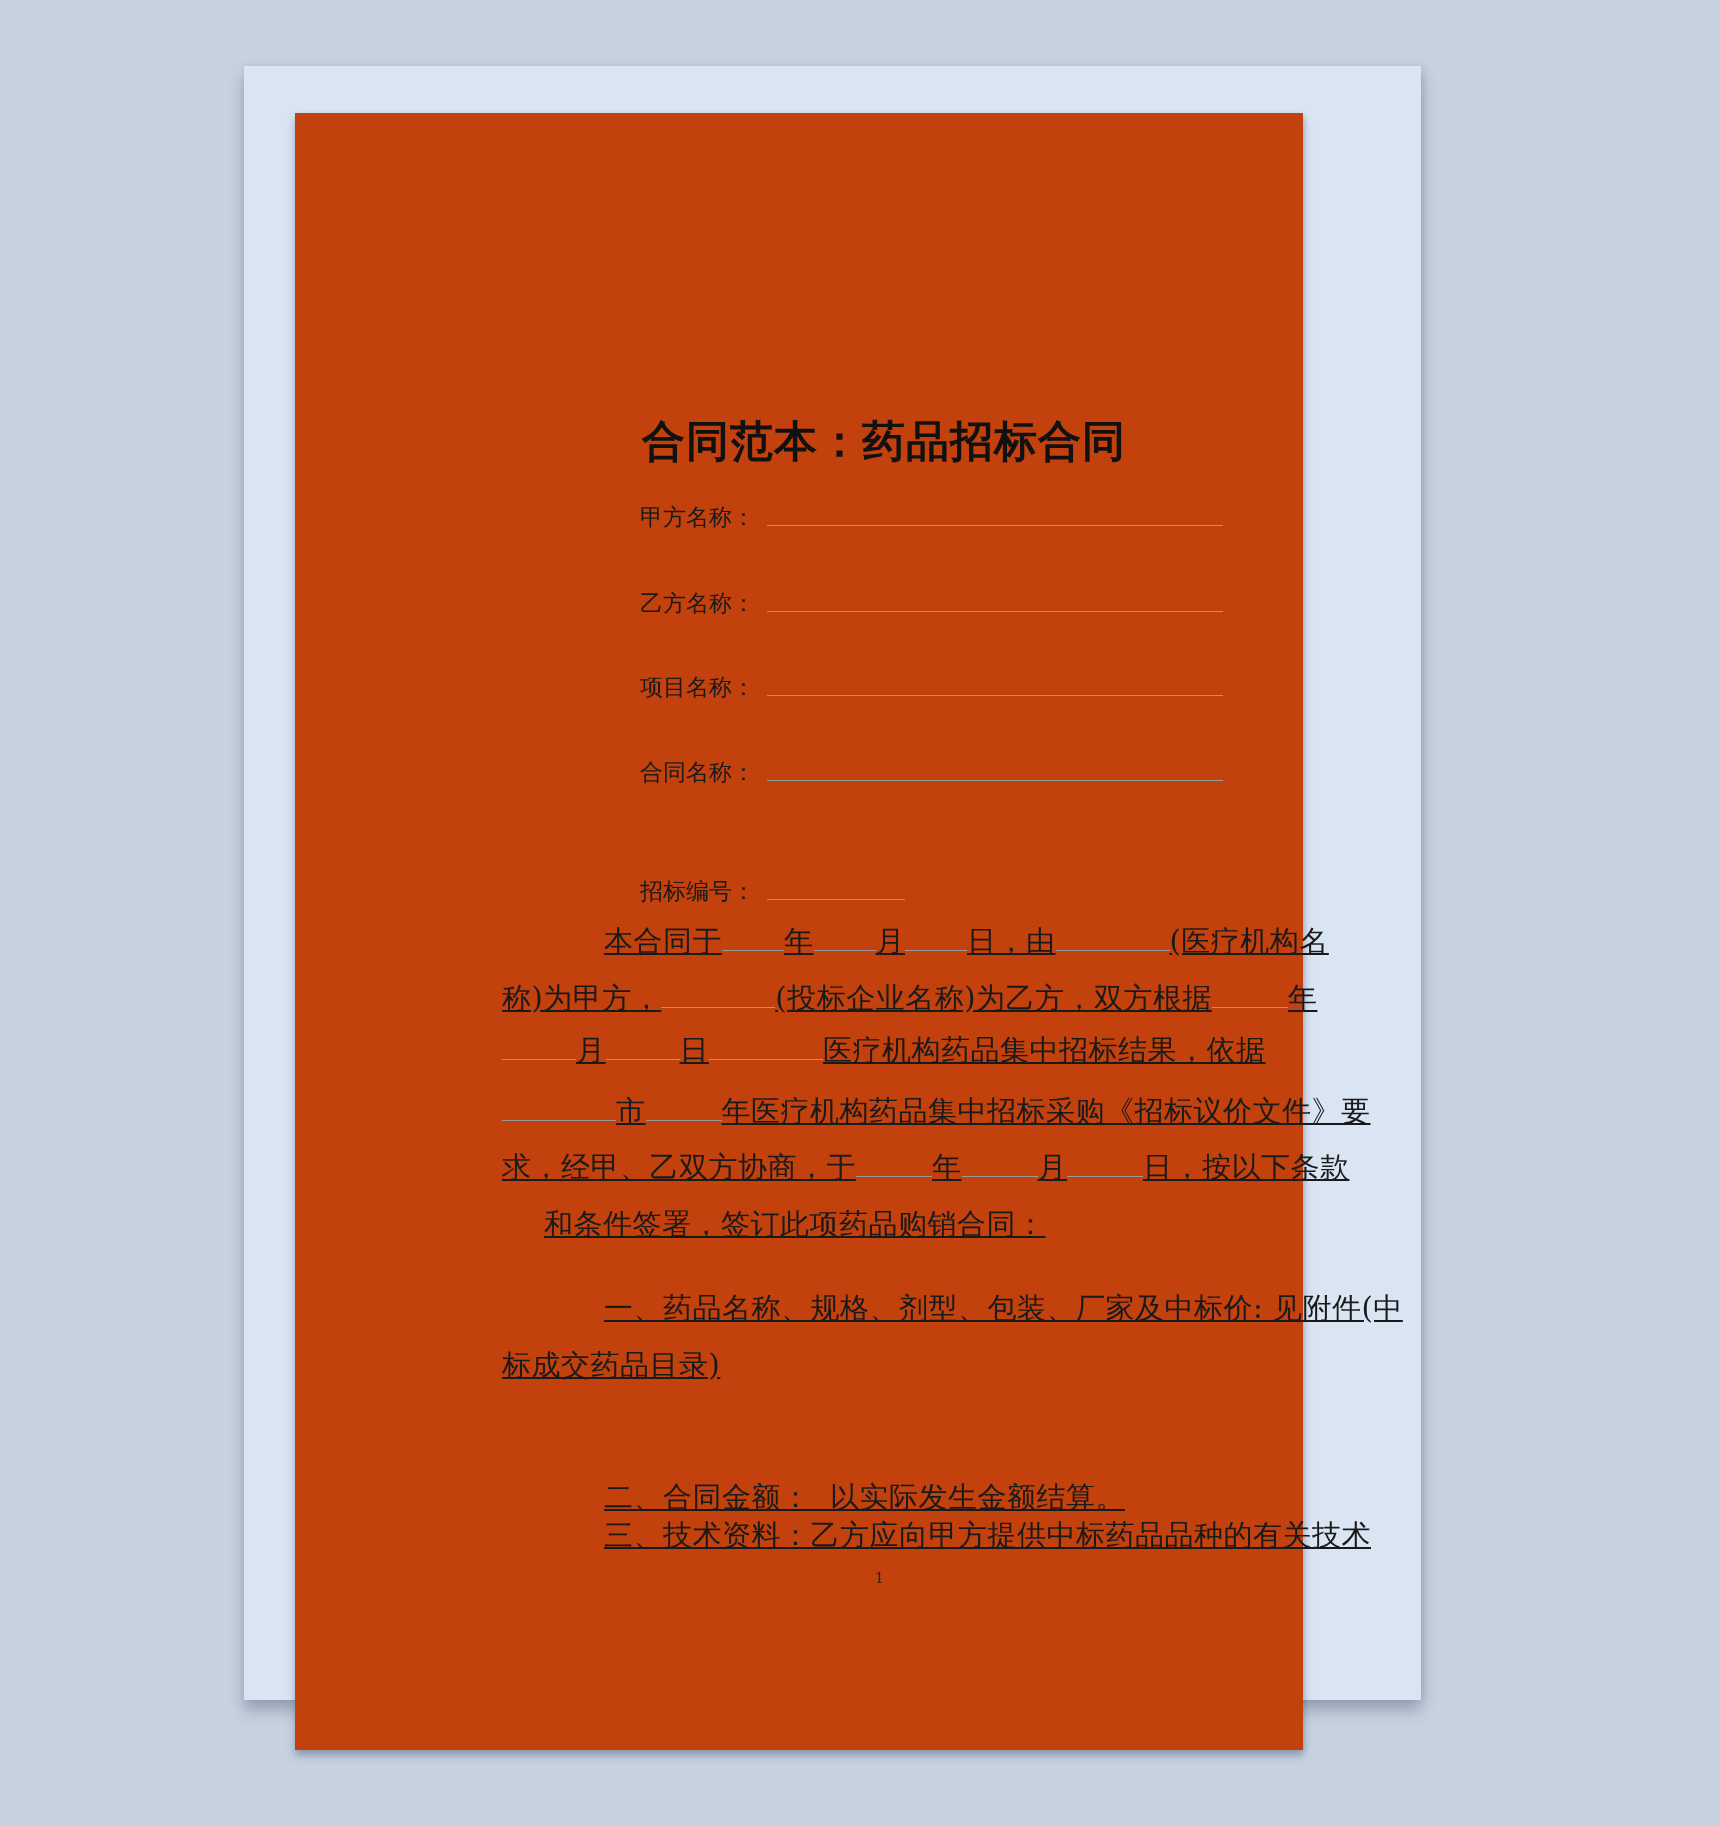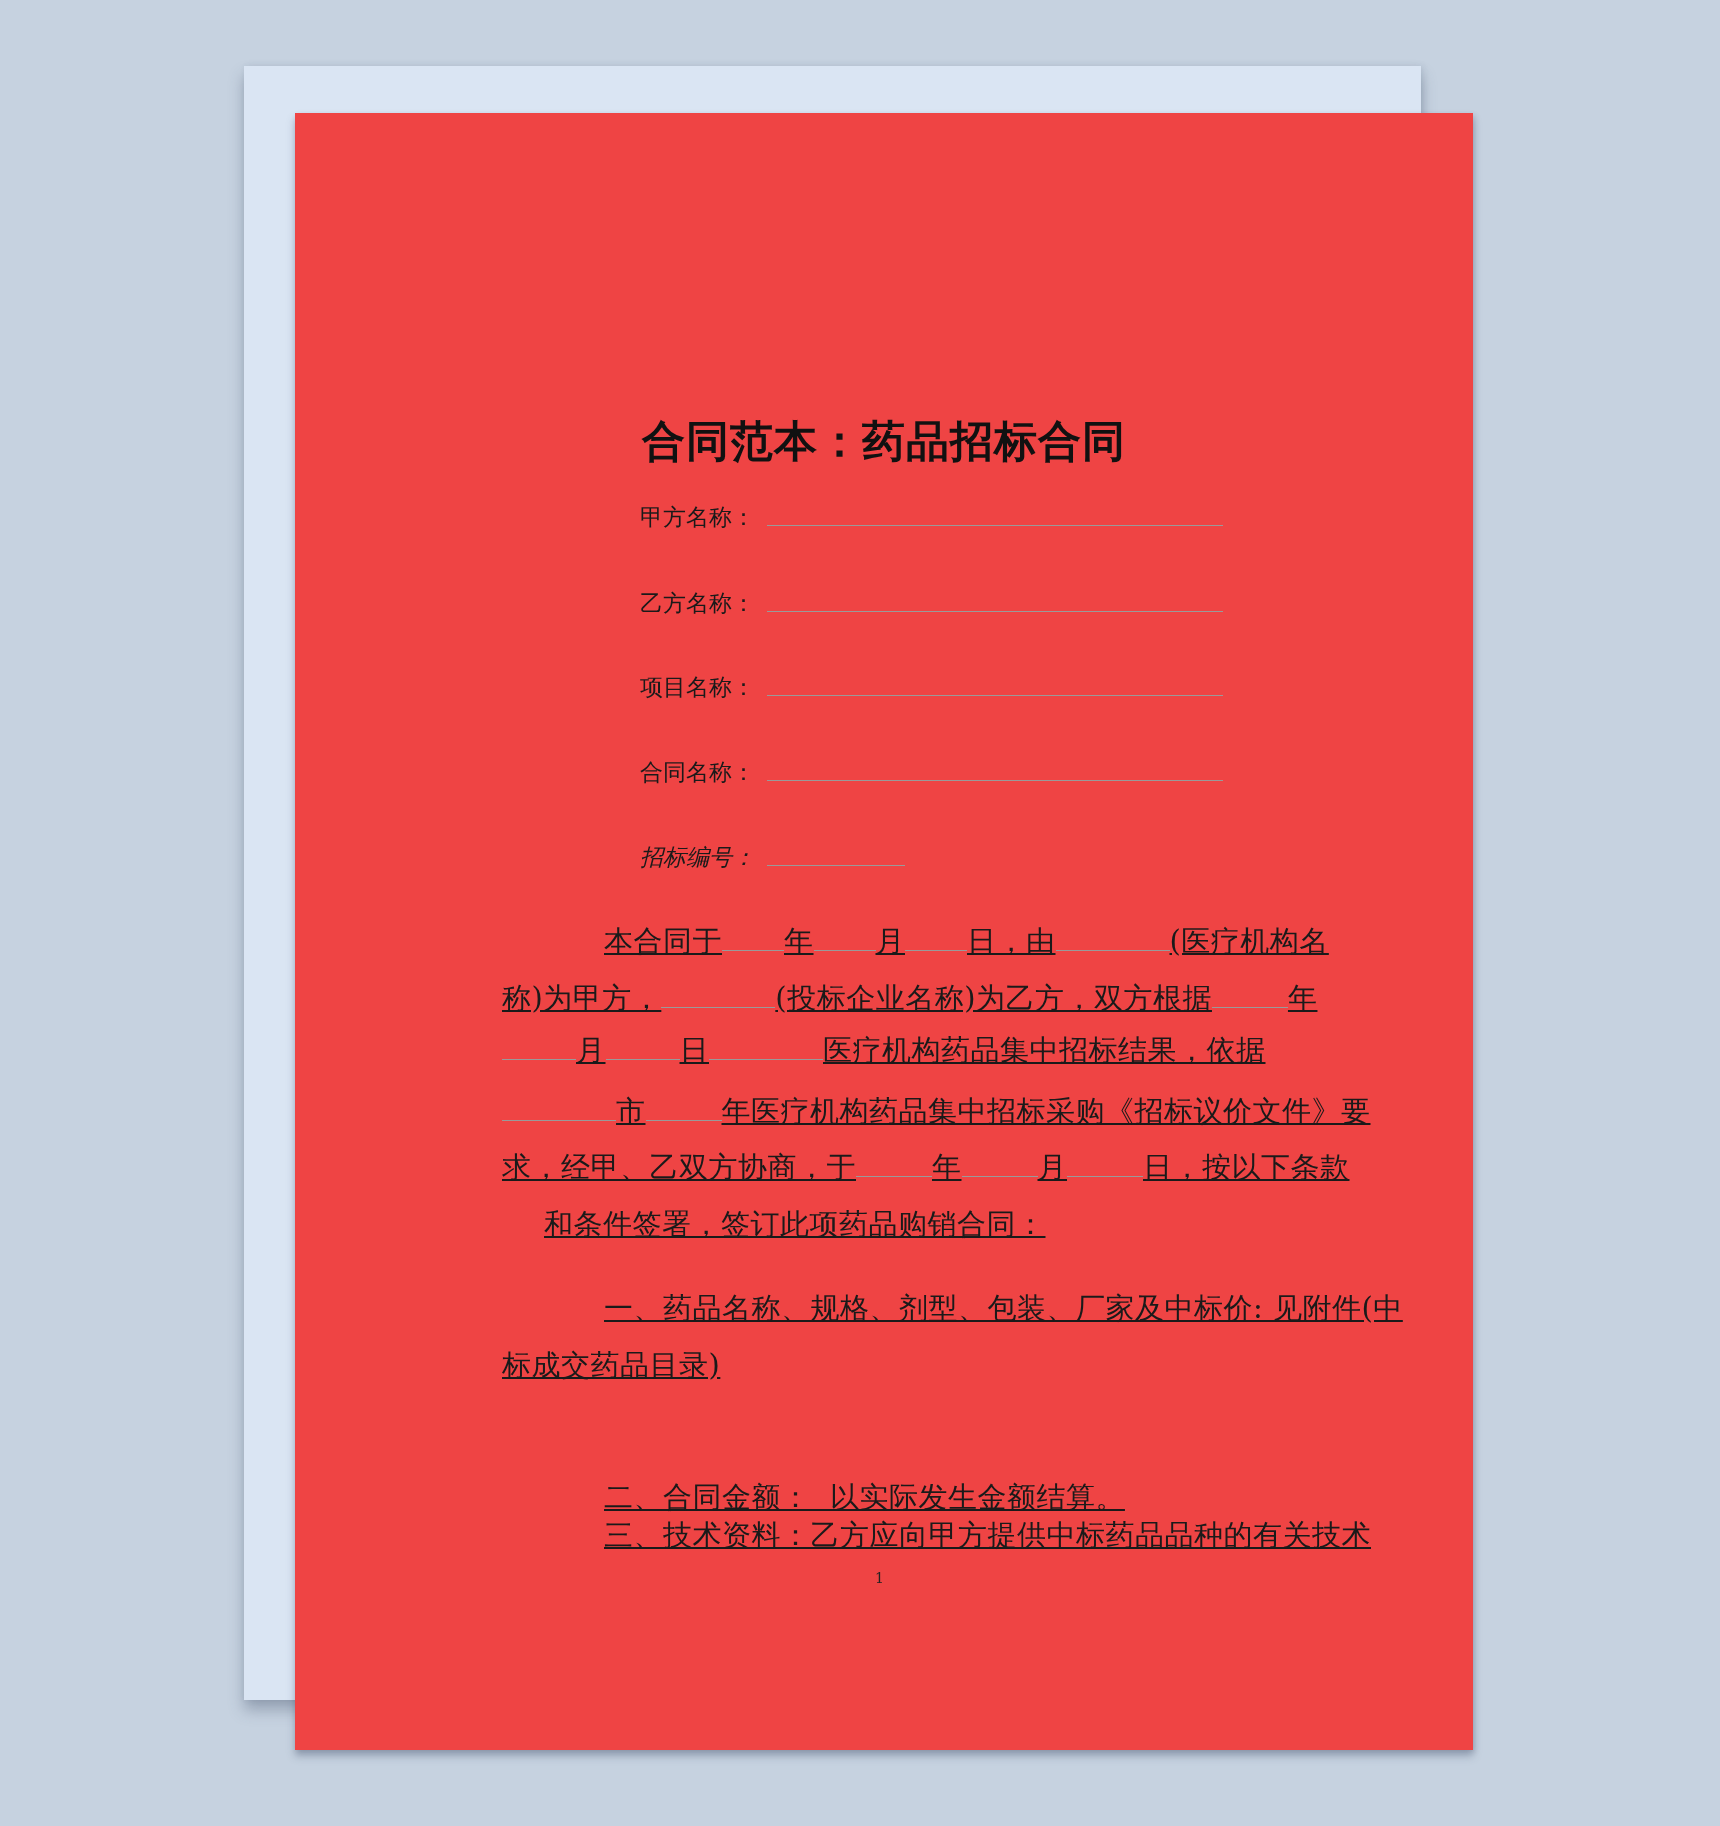--- a/index.html
+++ b/index.html
@@ -8,22 +8,22 @@
     position:relative; overflow:hidden;
     font-family: "DejaVu Serif", "Liberation Serif", serif;
     color:#1a1a1a;
   }
   .back-page {
     position:absolute; left:244px; top:66px; width:1177px; height:1634px;
     background:#dae5f3;
     box-shadow: 0 10px 14px rgba(60,75,100,0.35), 2px 0 6px rgba(60,75,100,0.12);
   }
   .front-page {
-    position:absolute; left:295px; top:113px; width:1178px; height:1637px;
-    background:#ef4444;
+    position:absolute; left:295px; top:113px; width:1008px; height:1637px;
+    background:#c2410c;
     box-shadow: 0 6px 8px rgba(60,75,100,0.35), 2px 2px 5px rgba(60,75,100,0.15);
   }
   .title {
     position:absolute; left:0; top:300px; width:1178px; text-align:center;
     font-family:"DejaVu Sans", "Liberation Sans", sans-serif;
     font-weight:bold; font-size:43px; letter-spacing:1px; color:#111;
   }
   .field-row {
     position:absolute; left:309px; font-size:23px; height:34px;
     display:flex; align-items:flex-end; white-space:nowrap;
@@ -63,21 +63,21 @@
     <span class="field-line" style="width:456px;"></span>
   </div>
   <div class="field-row" style="top:557px;">
     <span class="field-label">项目名称：</span>
     <span class="field-line" style="width:456px;"></span>
   </div>
   <div class="field-row" style="top:642px;">
     <span class="field-label">合同名称：</span>
     <span class="field-line" style="width:456px;"></span>
   </div>
-  <div class="field-row" style="top:727px;font-style:italic;">
+  <div class="field-row" style="top:761px;">
     <span class="field-label">招标编号：</span>
     <span class="field-line" style="width:138px;"></span>
   </div>
 
   <div class="line" style="top:811px; text-indent:102px;">
     <span>本合同于</span><span class="blank" style="width:62px;"></span><span>年</span><span class="blank" style="width:62px;"></span><span>月</span><span class="blank" style="width:62px;"></span><span>日，由</span><span class="blank" style="width:114px;"></span><span>(医疗机构名</span>
   </div>
 
   <div class="line" style="top:868px;">
     <span>称)为甲方，</span><span class="blank" style="width:114px;"></span><span>(投标企业名称)为乙方，双方根据</span><span class="blank" style="width:76px;"></span><span>年</span>

